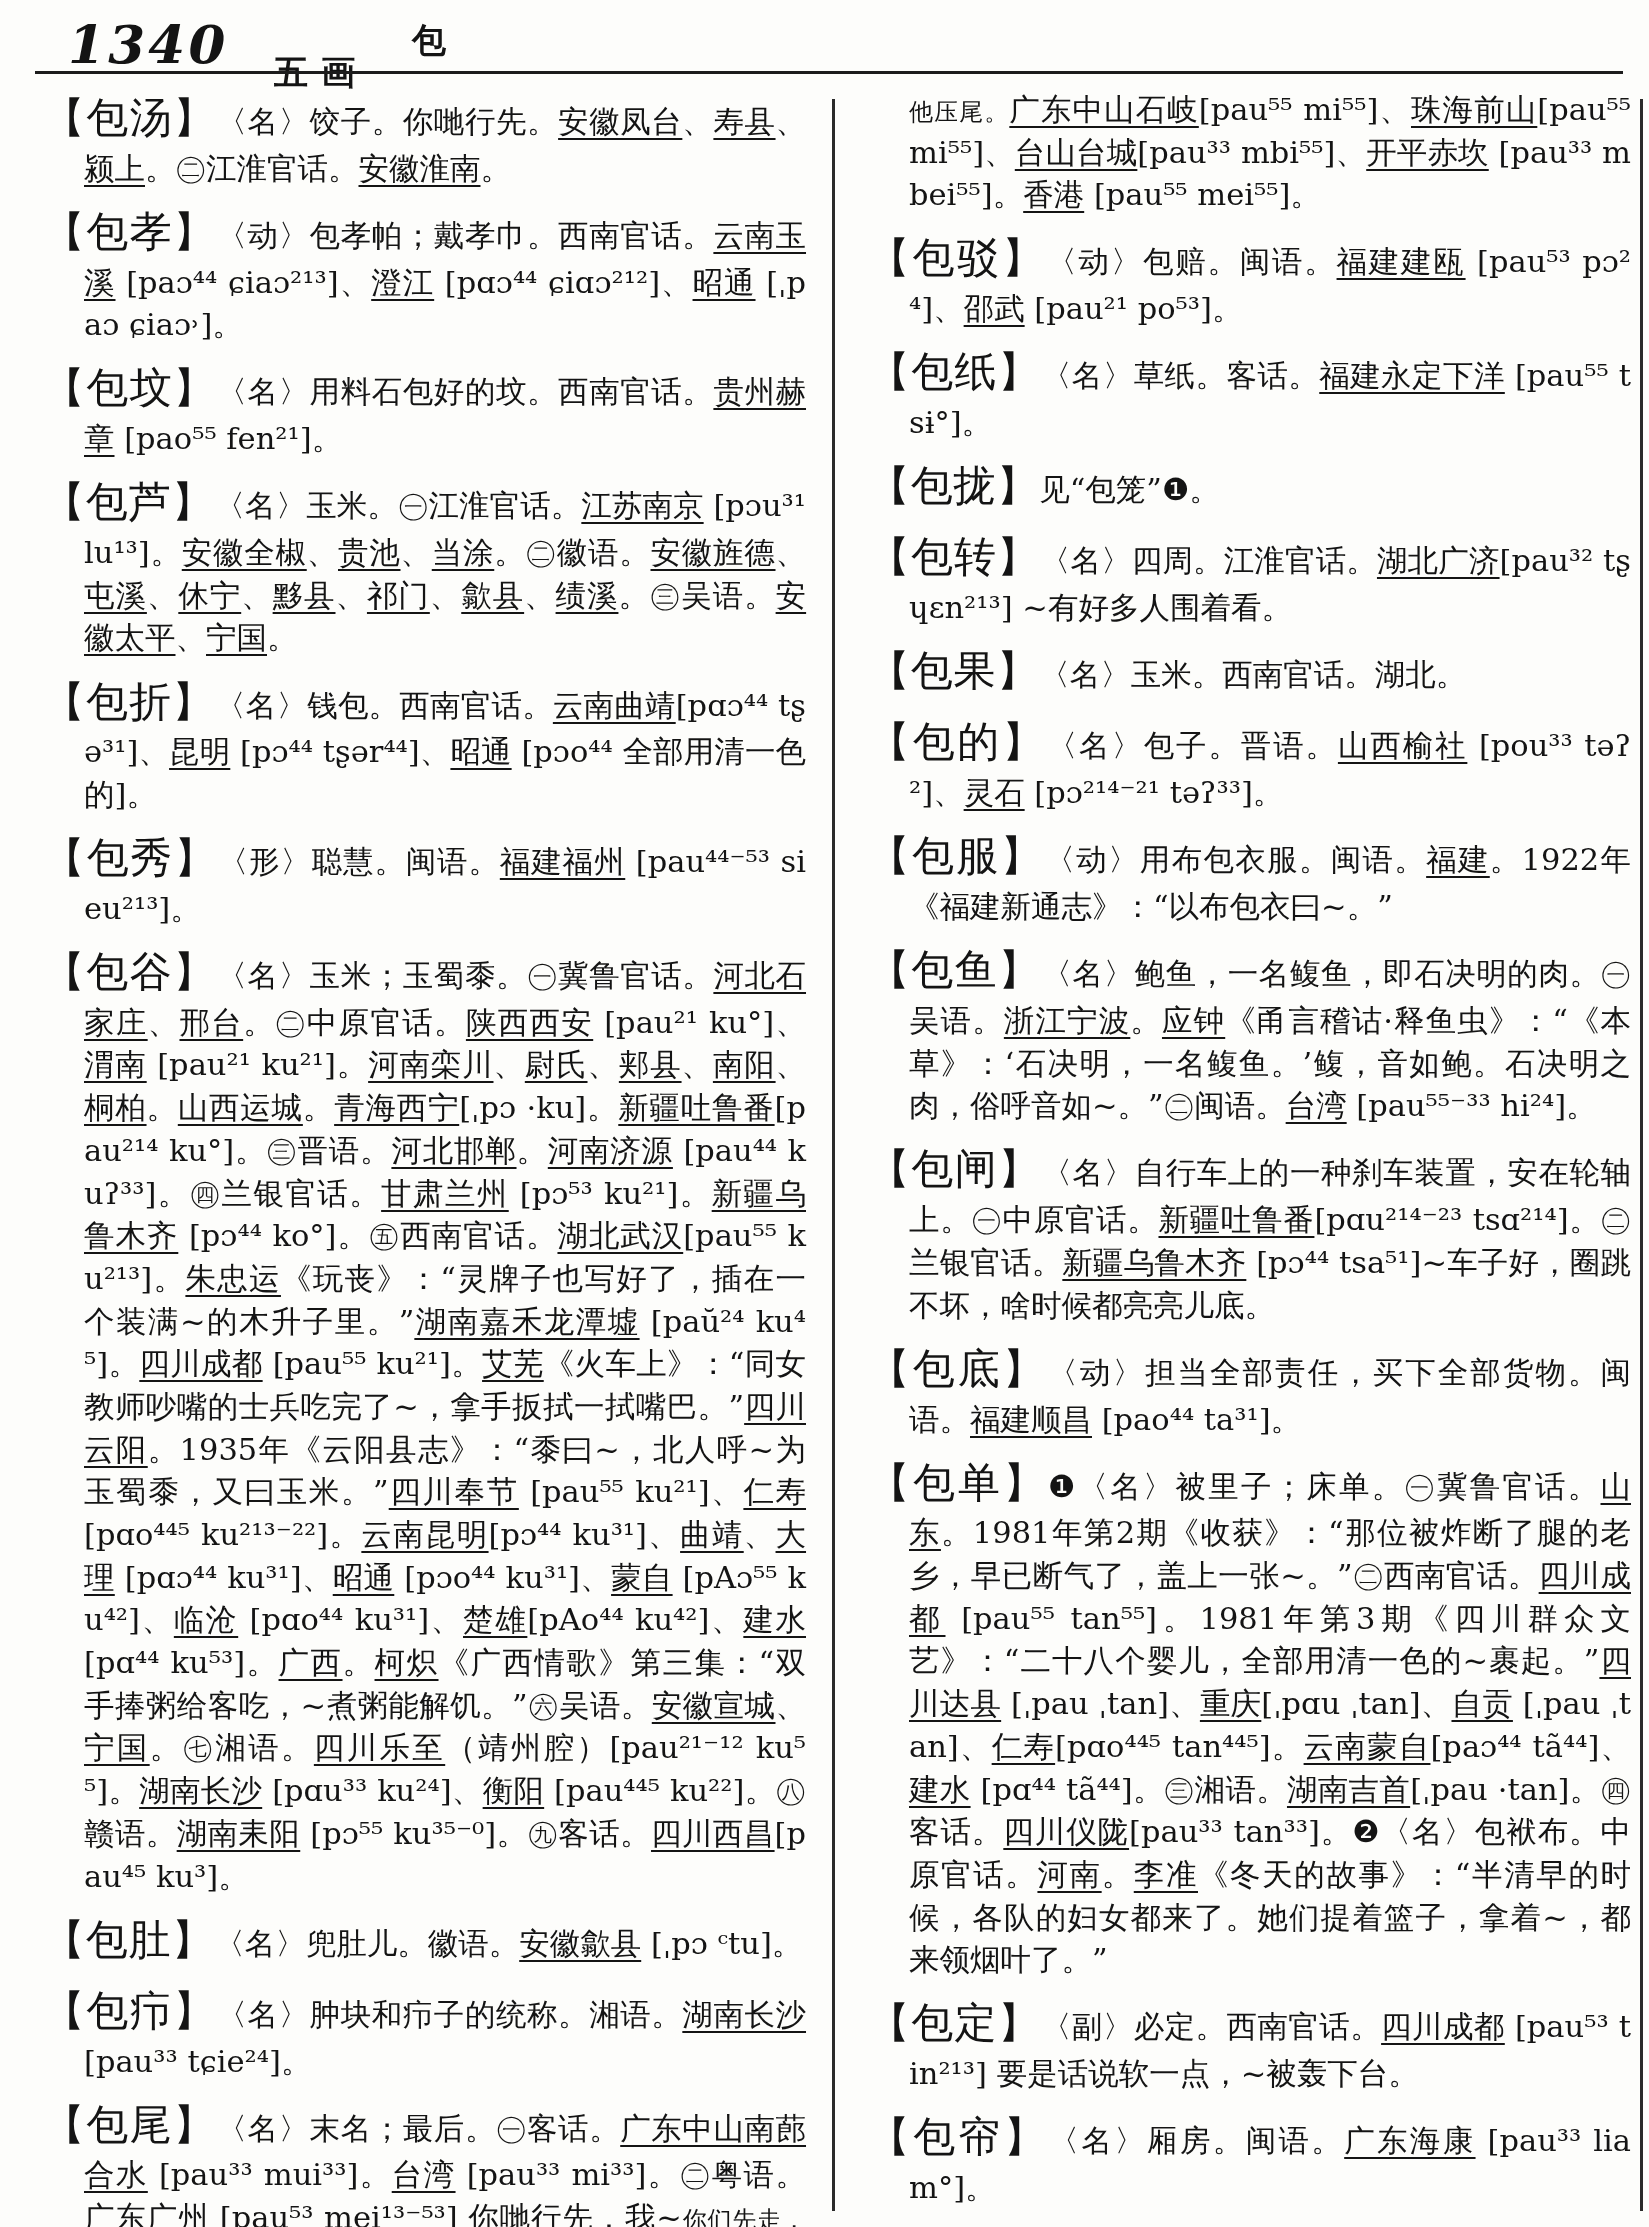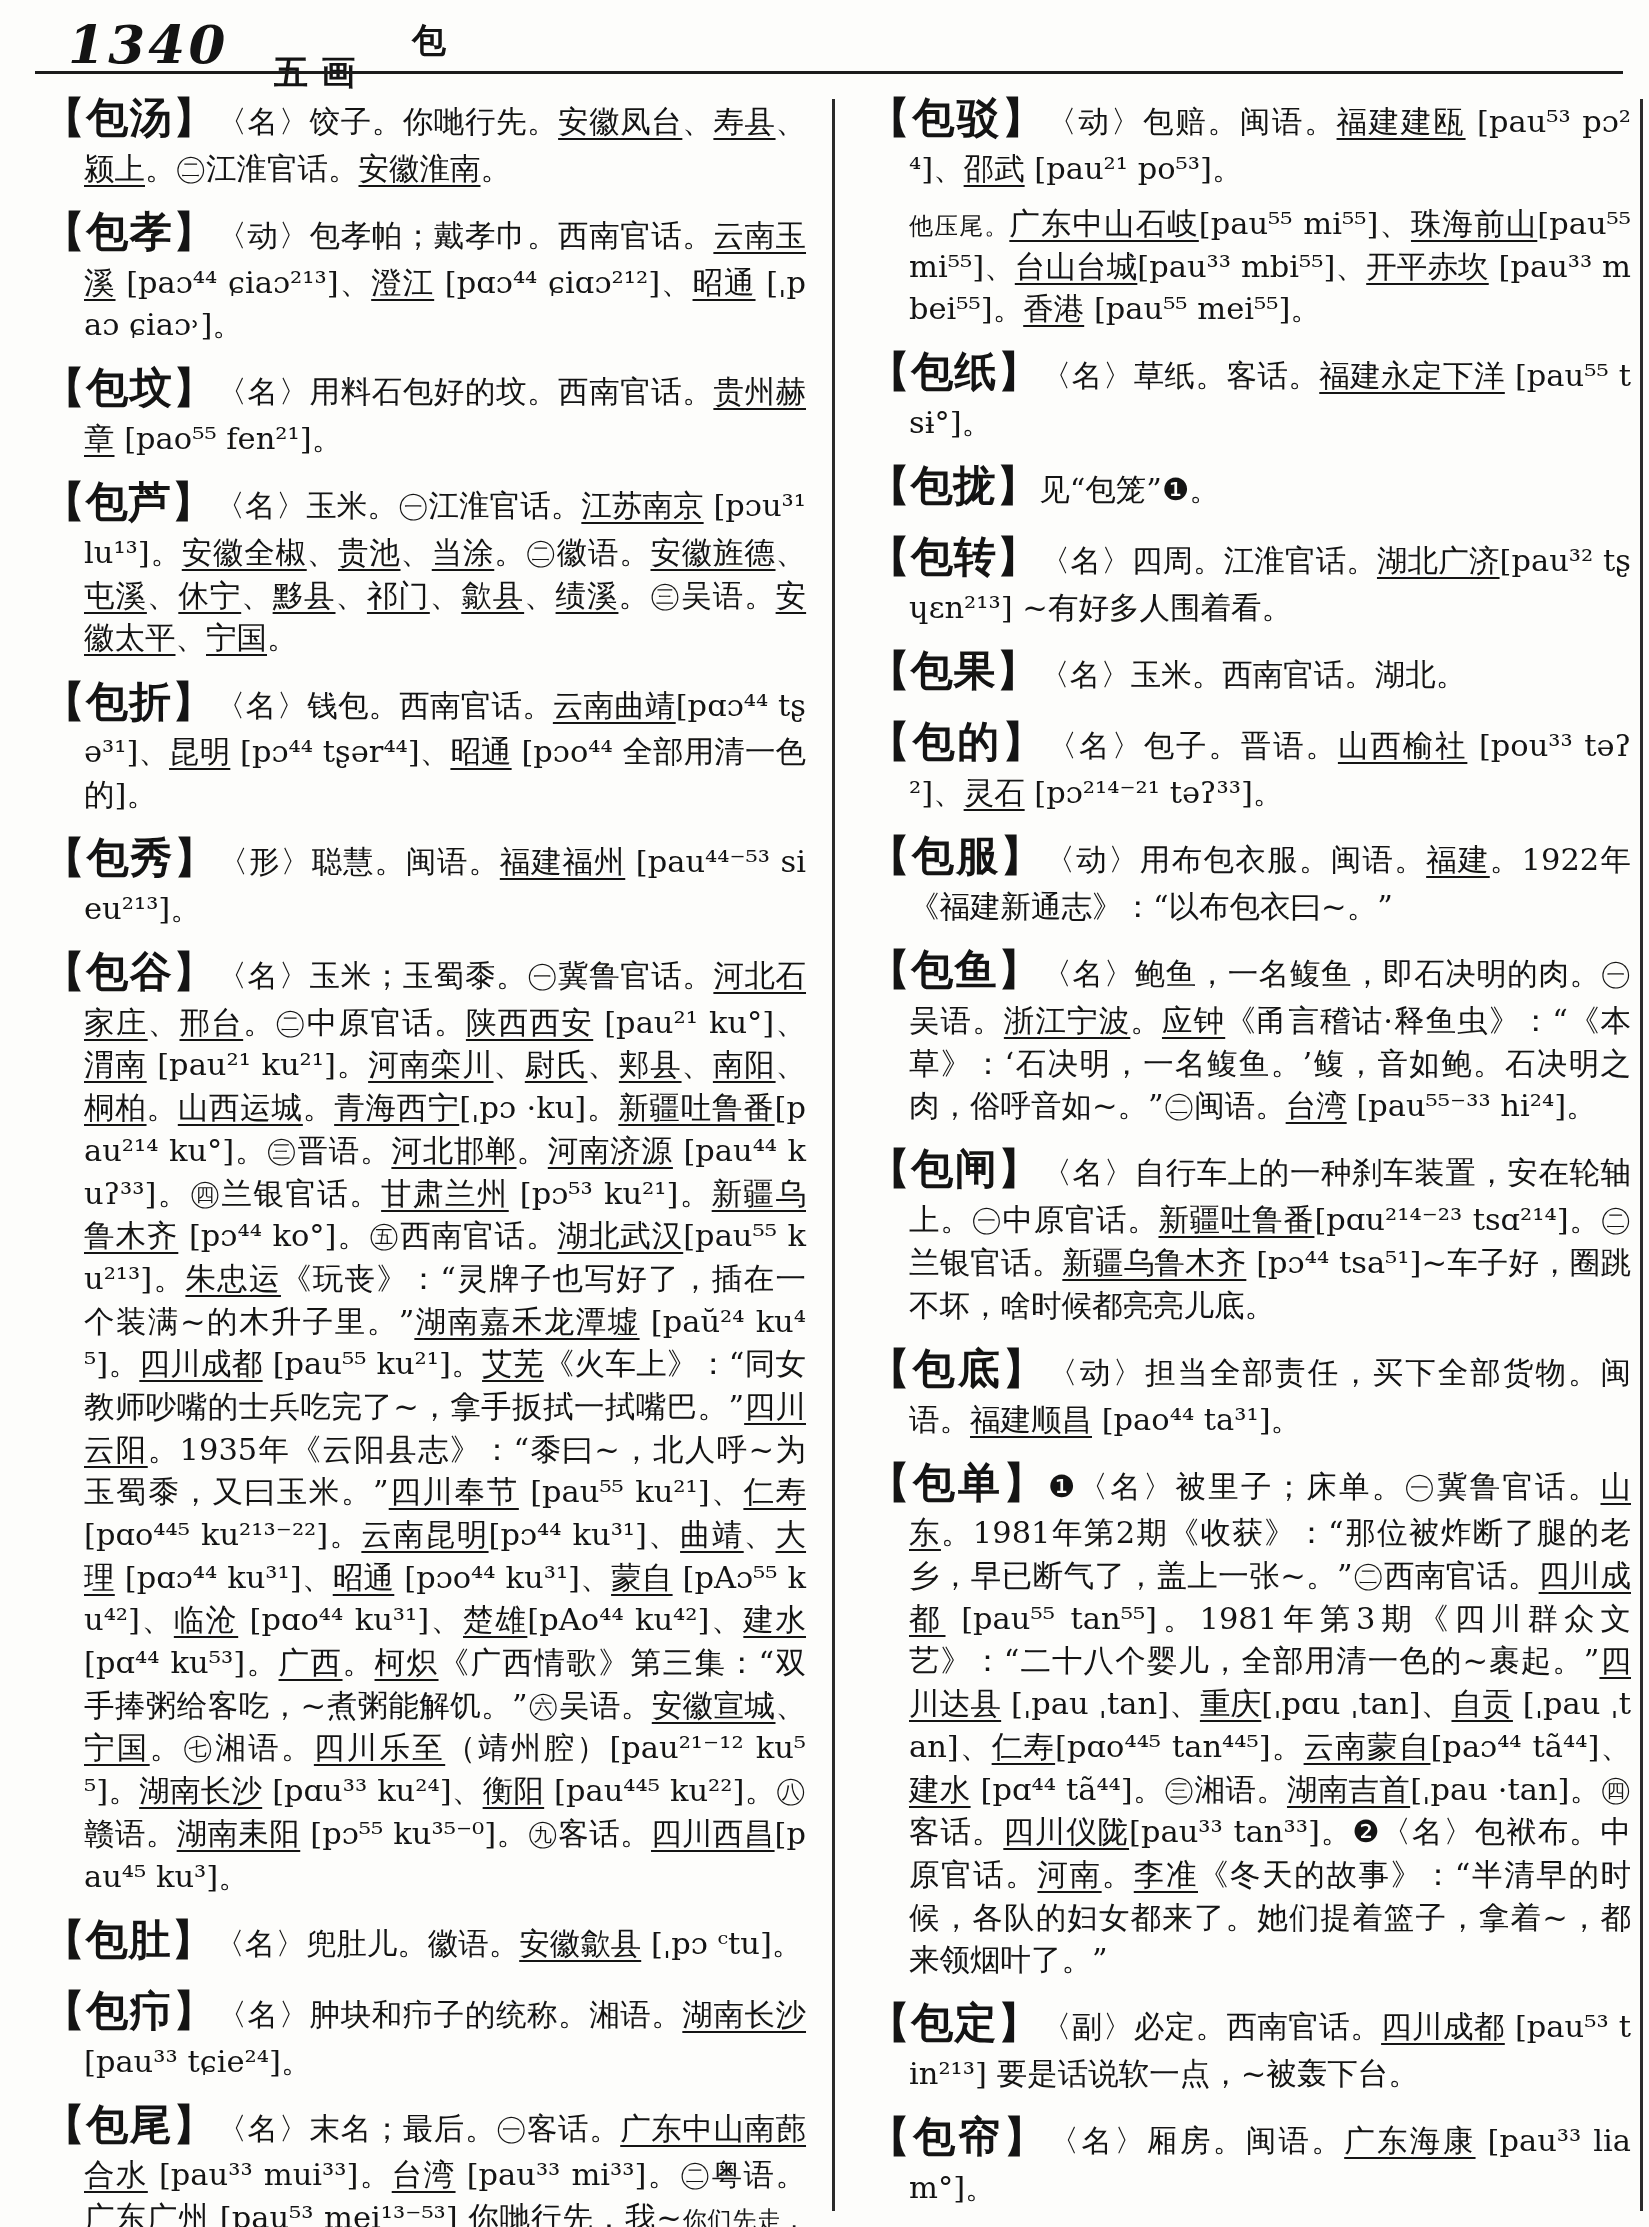--- a/index.html
+++ b/index.html
@@ -10,21 +10,21 @@
   .hdr-rad{position:absolute;top:18px;left:412px;font-size:34px;font-weight:bold;}
   .rule{position:absolute;top:71px;left:35px;width:1588px;border-top:3.3px solid #1c1c1c;}
   .vline-mid{position:absolute;top:99px;left:832px;width:2.5px;height:2112px;background:#2a2a2a;}
   .vline-right{position:absolute;top:99px;left:1640px;width:2.5px;height:2112px;background:#2a2a2a;}
   .col{position:absolute;top:89px;width:763px;font-size:30.5px;line-height:1.40;
        text-align:justify;word-break:break-all;}
   #colL{left:43px;}
   #colR{left:868px;}
   .entry{padding-left:41px;text-indent:-41px;margin-bottom:12.4px;}
   .entry.cont{text-indent:0;}
-  .head{font-size:42px;font-weight:bold;letter-spacing:0.8px;}
+  .head{font-size:42px;font-weight:normal;letter-spacing:0.8px;}
   .u{text-decoration:underline;text-underline-offset:5.8px;text-decoration-thickness:1.6px;}
   .sm{font-size:24px;}
 </style>
 </head>
 <body>
 
 <div class="page">
   <div class="hdr-num">1340</div>
   <div class="hdr-sec">五画</div>
   <div class="hdr-rad">包</div>
@@ -37,22 +37,22 @@
       <div class="entry"><span class="head">【包坟】</span><span>〈名〉用料石包好的坟。西南官话。</span><span class="u">贵州赫章</span><span> [pao⁵⁵ fen²¹]。</span></div>
       <div class="entry"><span class="head">【包芦】</span><span>〈名〉玉米。㊀江淮官话。</span><span class="u">江苏南京</span><span> [pɔu³¹ lu¹³]。</span><span class="u">安徽全椒</span><span>、</span><span class="u">贵池</span><span>、</span><span class="u">当涂</span><span>。㊁徽语。</span><span class="u">安徽旌德</span><span>、</span><span class="u">屯溪</span><span>、</span><span class="u">休宁</span><span>、</span><span class="u">黟县</span><span>、</span><span class="u">祁门</span><span>、</span><span class="u">歙县</span><span>、</span><span class="u">绩溪</span><span>。㊂吴语。</span><span class="u">安徽太平</span><span>、</span><span class="u">宁国</span><span>。</span></div>
       <div class="entry"><span class="head">【包折】</span><span>〈名〉钱包。西南官话。</span><span class="u">云南曲靖</span><span>[pɑɔ⁴⁴ tʂə³¹]、</span><span class="u">昆明</span><span> [pɔ⁴⁴ tʂər⁴⁴]、</span><span class="u">昭通</span><span> [pɔo⁴⁴ 全部用清一色的]。</span></div>
       <div class="entry"><span class="head">【包秀】</span><span>〈形〉聪慧。闽语。</span><span class="u">福建福州</span><span> [pau⁴⁴⁻⁵³ sieu²¹³]。</span></div>
       <div class="entry"><span class="head">【包谷】</span><span>〈名〉玉米；玉蜀黍。㊀冀鲁官话。</span><span class="u">河北石家庄</span><span>、</span><span class="u">邢台</span><span>。㊁中原官话。</span><span class="u">陕西西安</span><span> [pau²¹ ku°]、</span><span class="u">渭南</span><span> [pau²¹ ku²¹]。</span><span class="u">河南栾川</span><span>、</span><span class="u">尉氏</span><span>、</span><span class="u">郏县</span><span>、</span><span class="u">南阳</span><span>、</span><span class="u">桐柏</span><span>。</span><span class="u">山西运城</span><span>。</span><span class="u">青海西宁</span><span>[ˌpɔ ·ku]。</span><span class="u">新疆吐鲁番</span><span>[pau²¹⁴ ku°]。㊂晋语。</span><span class="u">河北邯郸</span><span>。</span><span class="u">河南济源</span><span> [pau⁴⁴ kuʔ³³]。㊃兰银官话。</span><span class="u">甘肃兰州</span><span> [pɔ⁵³ ku²¹]。</span><span class="u">新疆乌鲁木齐</span><span> [pɔ⁴⁴ ko°]。㊄西南官话。</span><span class="u">湖北武汉</span><span>[pau⁵⁵ ku²¹³]。</span><span class="u">朱忠运</span><span>《玩丧》：“灵牌子也写好了，插在一个装满~的木升子里。”</span><span class="u">湖南嘉禾龙潭墟</span><span> [paŭ²⁴ ku⁴⁵]。</span><span class="u">四川成都</span><span> [pau⁵⁵ ku²¹]。</span><span class="u">艾芜</span><span>《火车上》：“同女教师吵嘴的士兵吃完了~，拿手扳拭一拭嘴巴。”</span><span class="u">四川云阳</span><span>。1935年《云阳县志》：“黍曰~，北人呼~为玉蜀黍，又曰玉米。”</span><span class="u">四川奉节</span><span> [pau⁵⁵ ku²¹]、</span><span class="u">仁寿</span><span> [pɑo⁴⁴⁵ ku²¹³⁻²²]。</span><span class="u">云南昆明</span><span>[pɔ⁴⁴ ku³¹]、</span><span class="u">曲靖</span><span>、</span><span class="u">大理</span><span> [pɑɔ⁴⁴ ku³¹]、</span><span class="u">昭通</span><span> [pɔo⁴⁴ ku³¹]、</span><span class="u">蒙自</span><span> [pAɔ⁵⁵ ku⁴²]、</span><span class="u">临沧</span><span> [pɑo⁴⁴ ku³¹]、</span><span class="u">楚雄</span><span>[pAo⁴⁴ ku⁴²]、</span><span class="u">建水</span><span> [pɑ⁴⁴ ku⁵³]。</span><span class="u">广西</span><span>。</span><span class="u">柯炽</span><span>《广西情歌》第三集：“双手捧粥给客吃，~煮粥能解饥。”㊅吴语。</span><span class="u">安徽宣城</span><span>、</span><span class="u">宁国</span><span>。㊆湘语。</span><span class="u">四川乐至</span><span>（靖州腔）[pau²¹⁻¹² ku⁵⁵]。</span><span class="u">湖南长沙</span><span> [pɑu³³ ku²⁴]、</span><span class="u">衡阳</span><span> [pau⁴⁴⁵ ku²²]。㊇赣语。</span><span class="u">湖南耒阳</span><span> [pɔ⁵⁵ ku³⁵⁻⁰]。㊈客话。</span><span class="u">四川西昌</span><span>[pau⁴⁵ ku³]。</span></div>
       <div class="entry"><span class="head">【包肚】</span><span>〈名〉兜肚儿。徽语。</span><span class="u">安徽歙县</span><span> [ˌpɔ ᶜtu]。</span></div>
       <div class="entry"><span class="head">【包疖】</span><span>〈名〉肿块和疖子的统称。湘语。</span><span class="u">湖南长沙</span><span> [pau³³ tɕie²⁴]。</span></div>
       <div class="entry"><span class="head">【包尾】</span><span>〈名〉末名；最后。㊀客话。</span><span class="u">广东中山南蓢合水</span><span> [pau³³ mui³³]。</span><span class="u">台湾</span><span> [pau³³ mi³³]。㊁粤语。</span><span class="u">广东广州</span><span> [pau⁵³ mei¹³⁻⁵³] 你哋行先，我~</span><span class="sm">你们先走，我压尾</span><span>｜佢手脚慢，做乜都係佢~</span><span class="sm">他手脚笨，干什么总是</span></div>
     </div>
   <div class="col" id="colR">
+      <div class="entry cont"><span class="sm">他压尾。</span><span class="u">广东中山石岐</span><span>[pau⁵⁵ mi⁵⁵]、</span><span class="u">珠海前山</span><span>[pau⁵⁵ mi⁵⁵]、</span><span class="u">台山台城</span><span>[pau³³ mbi⁵⁵]、</span><span class="u">开平赤坎</span><span> [pau³³ mbei⁵⁵]。</span><span class="u">香港</span><span> [pau⁵⁵ mei⁵⁵]。</span></div>
       <div class="entry"><span class="head">【包驳】</span><span>〈动〉包赔。闽语。</span><span class="u">福建建瓯</span><span> [pau⁵³ pɔ²⁴]、</span><span class="u">邵武</span><span> [pau²¹ po⁵³]。</span></div>
-      <div class="entry cont"><span class="sm">他压尾。</span><span class="u">广东中山石岐</span><span>[pau⁵⁵ mi⁵⁵]、</span><span class="u">珠海前山</span><span>[pau⁵⁵ mi⁵⁵]、</span><span class="u">台山台城</span><span>[pau³³ mbi⁵⁵]、</span><span class="u">开平赤坎</span><span> [pau³³ mbei⁵⁵]。</span><span class="u">香港</span><span> [pau⁵⁵ mei⁵⁵]。</span></div>
       <div class="entry"><span class="head">【包纸】</span><span>〈名〉草纸。客话。</span><span class="u">福建永定下洋</span><span> [pau⁵⁵ tsɨ°]。</span></div>
       <div class="entry"><span class="head">【包拢】</span><span>见“包笼”❶。</span></div>
       <div class="entry"><span class="head">【包转】</span><span>〈名〉四周。江淮官话。</span><span class="u">湖北广济</span><span>[pau³² tʂɥɛn²¹³] ~有好多人围着看。</span></div>
       <div class="entry"><span class="head">【包果】</span><span>〈名〉玉米。西南官话。湖北。</span></div>
       <div class="entry"><span class="head">【包的】</span><span>〈名〉包子。晋语。</span><span class="u">山西榆社</span><span> [pou³³ təʔ²]、</span><span class="u">灵石</span><span> [pɔ²¹⁴⁻²¹ təʔ³³]。</span></div>
       <div class="entry"><span class="head">【包服】</span><span>〈动〉用布包衣服。闽语。</span><span class="u">福建</span><span>。1922年《福建新通志》：“以布包衣曰~。”</span></div>
       <div class="entry"><span class="head">【包鱼】</span><span>〈名〉鲍鱼，一名鳆鱼，即石决明的肉。㊀吴语。</span><span class="u">浙江宁波</span><span>。</span><span class="u">应钟</span><span>《甬言稽诂·释鱼虫》：“《本草》：‘石决明，一名鳆鱼。’鳆，音如鲍。石决明之肉，俗呼音如~。”㊁闽语。</span><span class="u">台湾</span><span> [pau⁵⁵⁻³³ hi²⁴]。</span></div>
       <div class="entry"><span class="head">【包闸】</span><span>〈名〉自行车上的一种刹车装置，安在轮轴上。㊀中原官话。</span><span class="u">新疆吐鲁番</span><span>[pɑu²¹⁴⁻²³ tsɑ²¹⁴]。㊁兰银官话。</span><span class="u">新疆乌鲁木齐</span><span> [pɔ⁴⁴ tsa⁵¹]~车子好，圈跳不坏，啥时候都亮亮儿底。</span></div>
       <div class="entry"><span class="head">【包底】</span><span>〈动〉担当全部责任，买下全部货物。闽语。</span><span class="u">福建顺昌</span><span> [pao⁴⁴ ta³¹]。</span></div>
       <div class="entry"><span class="head">【包单】</span><span>❶〈名〉被里子；床单。㊀冀鲁官话。</span><span class="u">山东</span><span>。1981年第2期《收获》：“那位被炸断了腿的老乡，早已断气了，盖上一张~。”㊁西南官话。</span><span class="u">四川成都</span><span> [pau⁵⁵ tan⁵⁵]。1981年第3期《四川群众文艺》：“二十八个婴儿，全部用清一色的~裹起。”</span><span class="u">四川达县</span><span> [ˌpau ˌtan]、</span><span class="u">重庆</span><span>[ˌpɑu ˌtan]、</span><span class="u">自贡</span><span> [ˌpau ˌtan]、</span><span class="u">仁寿</span><span>[pɑo⁴⁴⁵ tan⁴⁴⁵]。</span><span class="u">云南蒙自</span><span>[paɔ⁴⁴ tã⁴⁴]、</span><span class="u">建水</span><span> [pɑ⁴⁴ tã⁴⁴]。㊂湘语。</span><span class="u">湖南吉首</span><span>[ˌpau ·tan]。㊃客话。</span><span class="u">四川仪陇</span><span>[pau³³ tan³³]。❷〈名〉包袱布。中原官话。</span><span class="u">河南</span><span>。</span><span class="u">李准</span><span>《冬天的故事》：“半清早的时候，各队的妇女都来了。她们提着篮子，拿着~，都来领烟叶了。”</span></div>

